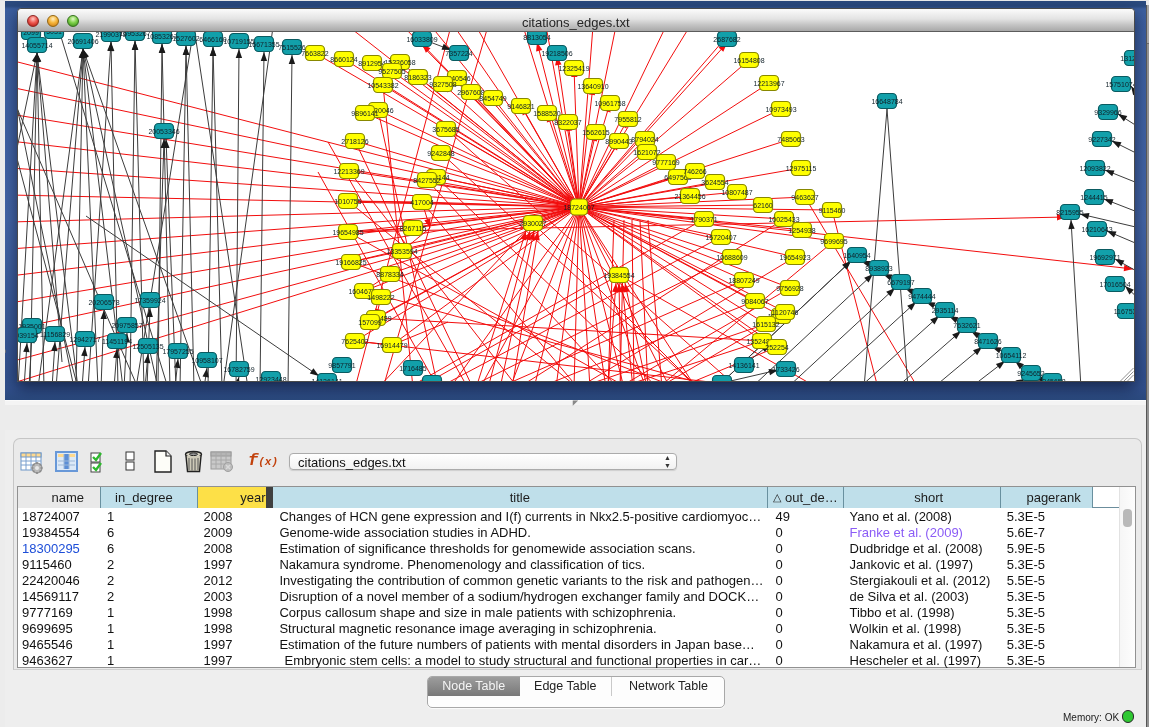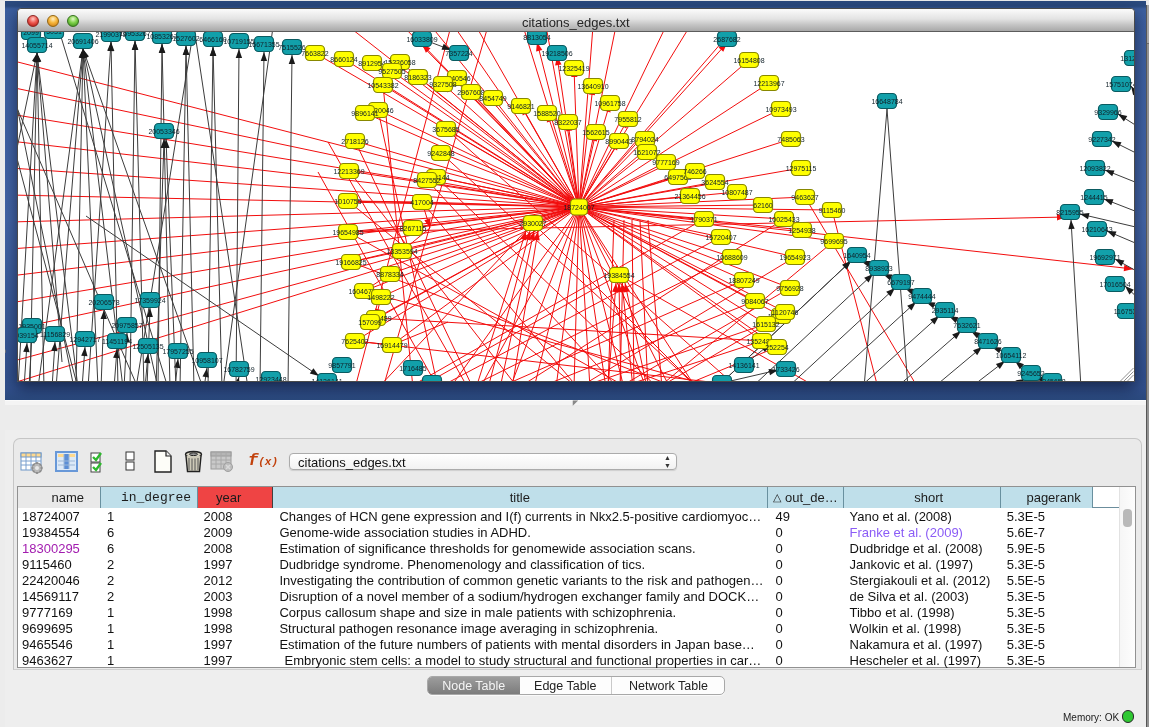--- a/index.html
+++ b/index.html
@@ -784,53 +784,53 @@
   <div style="position:absolute;left:248px;top:451px"><span style="font-family:Liberation Mono, monospace;font-style:italic;font-weight:bold;font-size:17px;color:#c2410c">f<span style="font-size:11px">(x)</span></span></div>
 
   <div style="position:absolute;left:289px;top:452.5px;width:388px;height:17.5px;background:linear-gradient(180deg,#ffffff,#f2f2f2);border:1px solid #ababab;border-radius:4px;box-shadow:0 1px 1px rgba(0,0,0,.12)">
     <div style="position:absolute;left:8px;top:1px;font-size:13px;color:#111">citations_edges.txt</div>
     <div style="position:absolute;right:5px;top:0px;font-size:7px;color:#333;line-height:8px;text-align:center">▲<br>▼</div>
   </div>
 
   <div style="position:absolute;left:16.5px;top:485.5px;width:1119.5px;height:182.5px;background:#fff;border:1px solid #919191">
     <div style="position:absolute;left:0;top:0;width:1117.5px;height:21px;background:#fff;border-bottom:1px solid #6b8d9c">
         <div style="position:absolute;left:0.0px;top:0;width:83.5px;height:21px;background:#e9e9e9;border-right:1px solid #69909f;text-align:center;line-height:21px;font-size:13px;color:#1c1c1c;overflow:hidden;white-space:nowrap;text-indent:18px;">name</div>
-        <div style="position:absolute;left:83.5px;top:0;width:97px;height:21px;background:#bfdfea;border-right:1px solid #69909f;text-align:center;line-height:21px;font-size:13px;color:#1c1c1c;overflow:hidden;white-space:nowrap;text-indent:14px;font-family:Liberation Mono, monospace;">in_degree</div>
-        <div style="position:absolute;left:180.5px;top:0;width:74.5px;height:21px;background:#ef4444;border-right:1px solid #404040;text-align:left;line-height:21px;font-size:13px;color:#1c1c1c;overflow:hidden;white-space:nowrap;text-indent:18px;">year</div>
+        <div style="position:absolute;left:83.5px;top:0;width:97px;height:21px;background:#bfdfea;border-right:1px solid #69909f;line-height:21px;font-size:13px;color:#1c1c1c;overflow:hidden;white-space:nowrap;text-indent:14px;">in_degree</div>
+        <div style="position:absolute;left:180.5px;top:0;width:74.5px;height:21px;background:#fde047;border-right:7px solid #404040;text-align:right;line-height:21px;font-size:13px;color:#1c1c1c;overflow:hidden;white-space:nowrap;text-indent:18px;">year</div>
         <div style="position:absolute;left:255.0px;top:0;width:495.5px;height:21px;background:#bfdfea;border-right:1px solid #69909f;text-align:center;line-height:21px;font-size:13px;color:#1c1c1c;overflow:hidden;white-space:nowrap;">title</div>
         <div style="position:absolute;left:750.5px;top:0;width:75.79999999999995px;height:21px;background:#bfdfea;border-right:1px solid #69909f;text-align:center;line-height:21px;font-size:13px;color:#1c1c1c;overflow:hidden;white-space:nowrap;"><span style="font-size:11px;position:relative;top:-1px">△</span> out_de…</div>
         <div style="position:absolute;left:826.3px;top:0;width:156.80000000000007px;height:21px;background:#bfdfea;border-right:1px solid #69909f;text-align:center;line-height:21px;font-size:13px;color:#1c1c1c;overflow:hidden;white-space:nowrap;text-indent:14px;">short</div>
         <div style="position:absolute;left:983.1px;top:0;width:92.89999999999998px;height:21px;background:#bfdfea;border-right:1px solid #69909f;text-align:center;line-height:21px;font-size:13px;color:#1c1c1c;overflow:hidden;white-space:nowrap;text-indent:14px;">pagerank</div>
       </div>
     <div style="position:absolute;left:0;top:22px;width:1117.5px;height:160px;overflow:hidden">
         <div style="position:absolute;left:4.5px;top:0px;height:16px;line-height:16px;font-size:13px;color:#111;white-space:nowrap">18724007</div>
         <div style="position:absolute;left:89.5px;top:0px;height:16px;line-height:16px;font-size:13px;color:#111;white-space:nowrap">1</div>
         <div style="position:absolute;left:186.0px;top:0px;height:16px;line-height:16px;font-size:13px;color:#111;white-space:nowrap">2008</div>
         <div style="position:absolute;left:261.9px;top:0px;height:16px;line-height:16px;font-size:13px;color:#111;white-space:nowrap">Changes of HCN gene expression and I(f) currents in Nkx2.5-positive cardiomyoc…</div>
         <div style="position:absolute;left:758.1px;top:0px;height:16px;line-height:16px;font-size:13px;color:#111;white-space:nowrap">49</div>
         <div style="position:absolute;left:832.0px;top:0px;height:16px;line-height:16px;font-size:13px;color:#111;white-space:nowrap">Yano et al. (2008)</div>
         <div style="position:absolute;left:989.2px;top:0px;height:16px;line-height:16px;font-size:13px;color:#111;white-space:nowrap">5.3E-5</div>
         <div style="position:absolute;left:4.5px;top:16px;height:16px;line-height:16px;font-size:13px;color:#111;white-space:nowrap">19384554</div>
         <div style="position:absolute;left:89.5px;top:16px;height:16px;line-height:16px;font-size:13px;color:#111;white-space:nowrap">6</div>
         <div style="position:absolute;left:186.0px;top:16px;height:16px;line-height:16px;font-size:13px;color:#111;white-space:nowrap">2009</div>
         <div style="position:absolute;left:261.9px;top:16px;height:16px;line-height:16px;font-size:13px;color:#111;white-space:nowrap">Genome-wide association studies in ADHD.</div>
         <div style="position:absolute;left:758.1px;top:16px;height:16px;line-height:16px;font-size:13px;color:#111;white-space:nowrap">0</div>
         <div style="position:absolute;left:832.0px;top:16px;height:16px;line-height:16px;font-size:13px;color:#8b5cf6;white-space:nowrap">Franke et al. (2009)</div>
         <div style="position:absolute;left:989.2px;top:16px;height:16px;line-height:16px;font-size:13px;color:#111;white-space:nowrap">5.6E-7</div>
-        <div style="position:absolute;left:4.5px;top:32px;height:16px;line-height:16px;font-size:13px;color:#a21caf;white-space:nowrap">18300295</div>
+        <div style="position:absolute;left:4.5px;top:32px;height:16px;line-height:16px;font-size:13px;color:#1d4ed8;white-space:nowrap">18300295</div>
         <div style="position:absolute;left:89.5px;top:32px;height:16px;line-height:16px;font-size:13px;color:#111;white-space:nowrap">6</div>
         <div style="position:absolute;left:186.0px;top:32px;height:16px;line-height:16px;font-size:13px;color:#111;white-space:nowrap">2008</div>
         <div style="position:absolute;left:261.9px;top:32px;height:16px;line-height:16px;font-size:13px;color:#111;white-space:nowrap">Estimation of significance thresholds for genomewide association scans.</div>
         <div style="position:absolute;left:758.1px;top:32px;height:16px;line-height:16px;font-size:13px;color:#111;white-space:nowrap">0</div>
         <div style="position:absolute;left:832.0px;top:32px;height:16px;line-height:16px;font-size:13px;color:#111;white-space:nowrap">Dudbridge et al. (2008)</div>
         <div style="position:absolute;left:989.2px;top:32px;height:16px;line-height:16px;font-size:13px;color:#111;white-space:nowrap">5.9E-5</div>
         <div style="position:absolute;left:4.5px;top:48px;height:16px;line-height:16px;font-size:13px;color:#111;white-space:nowrap">9115460</div>
         <div style="position:absolute;left:89.5px;top:48px;height:16px;line-height:16px;font-size:13px;color:#111;white-space:nowrap">2</div>
         <div style="position:absolute;left:186.0px;top:48px;height:16px;line-height:16px;font-size:13px;color:#111;white-space:nowrap">1997</div>
-        <div style="position:absolute;left:261.9px;top:48px;height:16px;line-height:16px;font-size:13px;color:#111;white-space:nowrap">Dudbridge syndrome. Phenomenology and classification of tics.</div>
+        <div style="position:absolute;left:261.9px;top:48px;height:16px;line-height:16px;font-size:13px;color:#111;white-space:nowrap">Nakamura syndrome. Phenomenology and classification of tics.</div>
         <div style="position:absolute;left:758.1px;top:48px;height:16px;line-height:16px;font-size:13px;color:#111;white-space:nowrap">0</div>
         <div style="position:absolute;left:832.0px;top:48px;height:16px;line-height:16px;font-size:13px;color:#111;white-space:nowrap">Jankovic et al. (1997)</div>
         <div style="position:absolute;left:989.2px;top:48px;height:16px;line-height:16px;font-size:13px;color:#111;white-space:nowrap">5.3E-5</div>
         <div style="position:absolute;left:4.5px;top:64px;height:16px;line-height:16px;font-size:13px;color:#111;white-space:nowrap">22420046</div>
         <div style="position:absolute;left:89.5px;top:64px;height:16px;line-height:16px;font-size:13px;color:#111;white-space:nowrap">2</div>
         <div style="position:absolute;left:186.0px;top:64px;height:16px;line-height:16px;font-size:13px;color:#111;white-space:nowrap">2012</div>
         <div style="position:absolute;left:261.9px;top:64px;height:16px;line-height:16px;font-size:13px;color:#111;white-space:nowrap">Investigating the contribution of common genetic variants to the risk and pathogen…</div>
         <div style="position:absolute;left:758.1px;top:64px;height:16px;line-height:16px;font-size:13px;color:#111;white-space:nowrap">0</div>
         <div style="position:absolute;left:832.0px;top:64px;height:16px;line-height:16px;font-size:13px;color:#111;white-space:nowrap">Stergiakouli et al. (2012)</div>
         <div style="position:absolute;left:989.2px;top:64px;height:16px;line-height:16px;font-size:13px;color:#111;white-space:nowrap">5.5E-5</div>
@@ -844,21 +844,21 @@
         <div style="position:absolute;left:4.5px;top:96px;height:16px;line-height:16px;font-size:13px;color:#111;white-space:nowrap">9777169</div>
         <div style="position:absolute;left:89.5px;top:96px;height:16px;line-height:16px;font-size:13px;color:#111;white-space:nowrap">1</div>
         <div style="position:absolute;left:186.0px;top:96px;height:16px;line-height:16px;font-size:13px;color:#111;white-space:nowrap">1998</div>
         <div style="position:absolute;left:261.9px;top:96px;height:16px;line-height:16px;font-size:13px;color:#111;white-space:nowrap">Corpus callosum shape and size in male patients with schizophrenia.</div>
         <div style="position:absolute;left:758.1px;top:96px;height:16px;line-height:16px;font-size:13px;color:#111;white-space:nowrap">0</div>
         <div style="position:absolute;left:832.0px;top:96px;height:16px;line-height:16px;font-size:13px;color:#111;white-space:nowrap">Tibbo et al. (1998)</div>
         <div style="position:absolute;left:989.2px;top:96px;height:16px;line-height:16px;font-size:13px;color:#111;white-space:nowrap">5.3E-5</div>
         <div style="position:absolute;left:4.5px;top:112px;height:16px;line-height:16px;font-size:13px;color:#111;white-space:nowrap">9699695</div>
         <div style="position:absolute;left:89.5px;top:112px;height:16px;line-height:16px;font-size:13px;color:#111;white-space:nowrap">1</div>
         <div style="position:absolute;left:186.0px;top:112px;height:16px;line-height:16px;font-size:13px;color:#111;white-space:nowrap">1998</div>
-        <div style="position:absolute;left:261.9px;top:112px;height:16px;line-height:16px;font-size:13px;color:#111;white-space:nowrap">Structural pathogen resonance image averaging in schizophrenia.</div>
+        <div style="position:absolute;left:261.9px;top:112px;height:16px;line-height:16px;font-size:13px;color:#111;white-space:nowrap">Structural magnetic resonance image averaging in schizophrenia.</div>
         <div style="position:absolute;left:758.1px;top:112px;height:16px;line-height:16px;font-size:13px;color:#111;white-space:nowrap">0</div>
         <div style="position:absolute;left:832.0px;top:112px;height:16px;line-height:16px;font-size:13px;color:#111;white-space:nowrap">Wolkin et al. (1998)</div>
         <div style="position:absolute;left:989.2px;top:112px;height:16px;line-height:16px;font-size:13px;color:#111;white-space:nowrap">5.3E-5</div>
         <div style="position:absolute;left:4.5px;top:128px;height:16px;line-height:16px;font-size:13px;color:#111;white-space:nowrap">9465546</div>
         <div style="position:absolute;left:89.5px;top:128px;height:16px;line-height:16px;font-size:13px;color:#111;white-space:nowrap">1</div>
         <div style="position:absolute;left:186.0px;top:128px;height:16px;line-height:16px;font-size:13px;color:#111;white-space:nowrap">1997</div>
         <div style="position:absolute;left:261.9px;top:128px;height:16px;line-height:16px;font-size:13px;color:#111;white-space:nowrap">Estimation of the future numbers of patients with mental disorders in Japan base…</div>
         <div style="position:absolute;left:758.1px;top:128px;height:16px;line-height:16px;font-size:13px;color:#111;white-space:nowrap">0</div>
         <div style="position:absolute;left:832.0px;top:128px;height:16px;line-height:16px;font-size:13px;color:#111;white-space:nowrap">Nakamura et al. (1997)</div>
         <div style="position:absolute;left:989.2px;top:128px;height:16px;line-height:16px;font-size:13px;color:#111;white-space:nowrap">5.3E-5</div>
@@ -868,21 +868,21 @@
         <div style="position:absolute;left:267px;top:144px;height:16px;line-height:16px;font-size:13px;color:#111;white-space:nowrap">Embryonic stem cells: a model to study structural and functional properties in car…</div>
         <div style="position:absolute;left:758.1px;top:144px;height:16px;line-height:16px;font-size:13px;color:#111;white-space:nowrap">0</div>
         <div style="position:absolute;left:832.0px;top:144px;height:16px;line-height:16px;font-size:13px;color:#111;white-space:nowrap">Hescheler et al. (1997)</div>
         <div style="position:absolute;left:989.2px;top:144px;height:16px;line-height:16px;font-size:13px;color:#111;white-space:nowrap">5.3E-5</div>
       </div>
 
     <div style="position:absolute;right:0;top:0;width:16px;height:180.5px;background:linear-gradient(90deg,#f6f6f6,#fdfdfd);border-left:1px solid #e2e2e2"></div>
     <div style="position:absolute;right:3.5px;top:22px;width:8.5px;height:18px;background:#b9b9b9;border-radius:4px"></div>
   </div>
 
-  <div style="position:absolute;left:426.5px;top:676px;width:298px;height:19px;border:1px solid #a8a8a8;border-radius:5px;background:#fdfdfd;overflow:hidden;box-shadow:0 1px 0 rgba(255,255,255,.7)">
+  <div style="position:absolute;left:426.5px;top:676px;width:298px;height:32px;border:1px solid #a8a8a8;border-radius:5px;background:#fdfdfd;overflow:hidden;box-shadow:0 1px 0 rgba(255,255,255,.7)">
     <div style="position:absolute;left:0;top:0;width:92.5px;height:19px;background:linear-gradient(180deg,#9d9d9d,#787878);color:#f5f5f5;text-align:center;line-height:18px;font-size:12.5px">Node Table</div>
     <div style="position:absolute;left:92.5px;top:0;width:91.5px;height:19px;color:#222;text-align:center;line-height:18px;font-size:12.5px;border-right:1px solid #c9c9c9">Edge Table</div>
     <div style="position:absolute;left:184px;top:0;width:114px;height:19px;color:#222;text-align:center;line-height:18px;font-size:12.5px">Network Table</div>
   </div>
 
   <div style="position:absolute;left:1063px;top:711.5px;font-size:10px;color:#222">Memory: OK</div>
   <div style="position:absolute;left:1121.5px;top:710px;width:12.5px;height:12.5px;border-radius:50%;background:#2fc832;border:1px solid #2a2a2a"></div>
 
   <div style="position:absolute;left:1145.5px;top:5px;width:3.5px;height:722px;background:#929292;border-left:1px solid #565656"></div>
   <div style="position:absolute;left:1146.5px;top:5px;width:2.5px;height:39px;background:#a5a5a5;border-bottom:1px solid #6a6a6a"></div>

